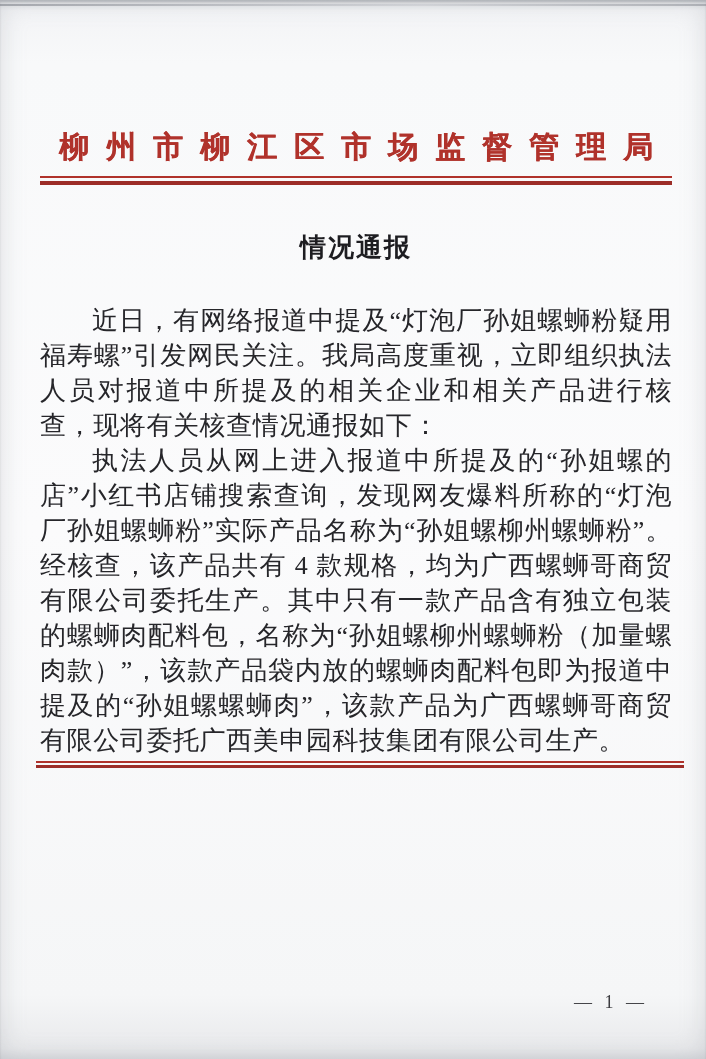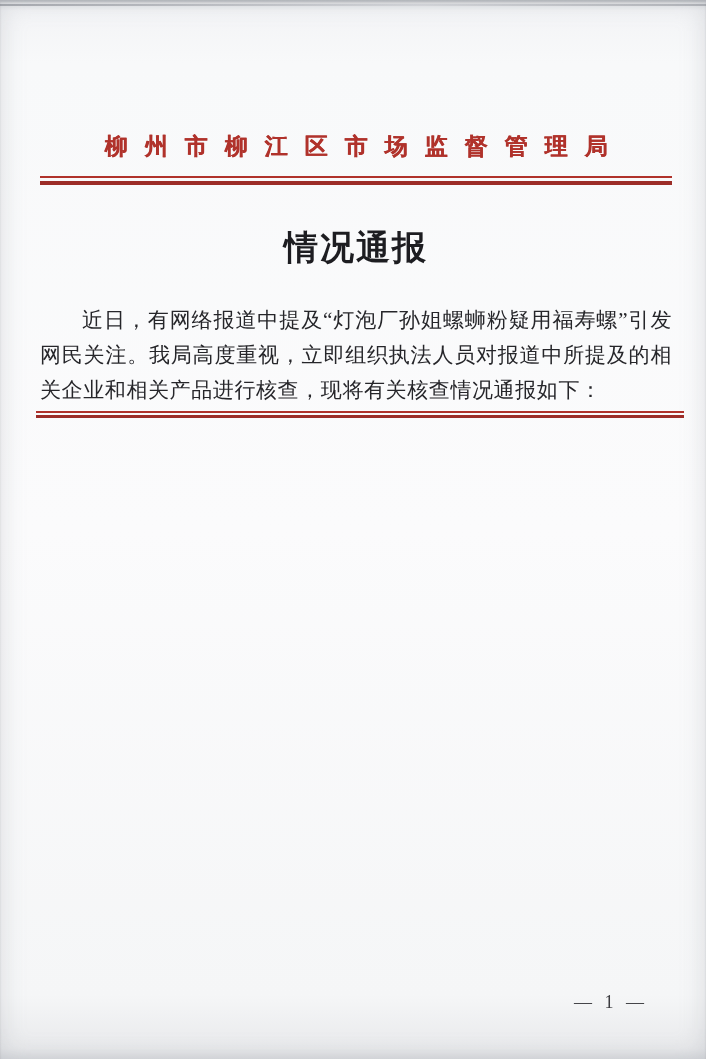--- a/index.html
+++ b/index.html
@@ -38,49 +38,49 @@
   .content {
     position: relative;
     margin: 0 40px;
     padding-top: 128px;
     width: 632px;
   }
 
   .agency-header {
     color: var(--accent-red, #b0322b);
     font-weight: bold;
-    font-size: 23px;
+    font-size: 30px;
     line-height: 38px;
     letter-spacing: 17px;
     text-align: center;
     white-space: nowrap;
     text-indent: 17px; 
     text-shadow: 0.4px 0 0 var(--accent-red, #b0322b);
   }
 
   .red-divider {
     margin-top: 10px;
     height: 3px;
     border-top: 2px solid var(--accent-red, #b0322b);
     border-bottom: 4px solid var(--accent-red-dark, #9c2d28);
   }
 
   .doc-title {
     margin-top: 46px;
-    font-size: 34px;
+    font-size: 26px;
     line-height: 34px;
     font-weight: bold;
     letter-spacing: 2px;
     text-align: center;
     color: #1d1d21;
   }
 
   .body-text {
     margin-top: 38px;
-    font-size: 21px;
+    font-size: 26px;
     line-height: 35px;
     letter-spacing: 0.6px;
     text-align: justify;
     text-justify: inter-character;
   }
 
   .body-text p {
     margin: 0;
     text-indent: 2em;
   }
@@ -110,20 +110,21 @@
   <div class="content">
 
     <div class="agency-header">柳州市柳江区市场监督管理局</div>
 
     <div class="red-divider"></div>
 
     <div class="doc-title">情况通报</div>
 
     <div class="body-text">
       <p>近日，有网络报道中提及“灯泡厂孙姐螺蛳粉疑用福寿螺”引发网民关注。我局高度重视，立即组织执法人员对报道中所提及的相关企业和相关产品进行核查，现将有关核查情况通报如下：</p>
+      <p>执法人员从网上进入报道中所提及的“孙姐螺的店”小红书店铺搜索查询，发现网友爆料所称的“灯泡厂孙姐螺蛳粉”实际产品名称为“孙姐螺柳州螺蛳粉”。经核查，该产品共有 4 款规格，均为广西螺蛳哥商贸有限公司委托生产。其中只有一款产品含有独立包装的螺蛳肉配料包，名称为“孙姐螺柳州螺蛳粉（加量螺肉款）”，该款产品袋内放的螺蛳肉配料包即为报道中提及的“孙姐螺螺蛳肉”，该款产品为广西螺蛳哥商贸有限公司委托广西美申园科技集团有限公司生产。</p>
     </div>
 
     <div class="red-underline"></div>
 
   </div>
 
   <div class="page-number">— 1 —</div>
 </div>
 
 </body></html>

